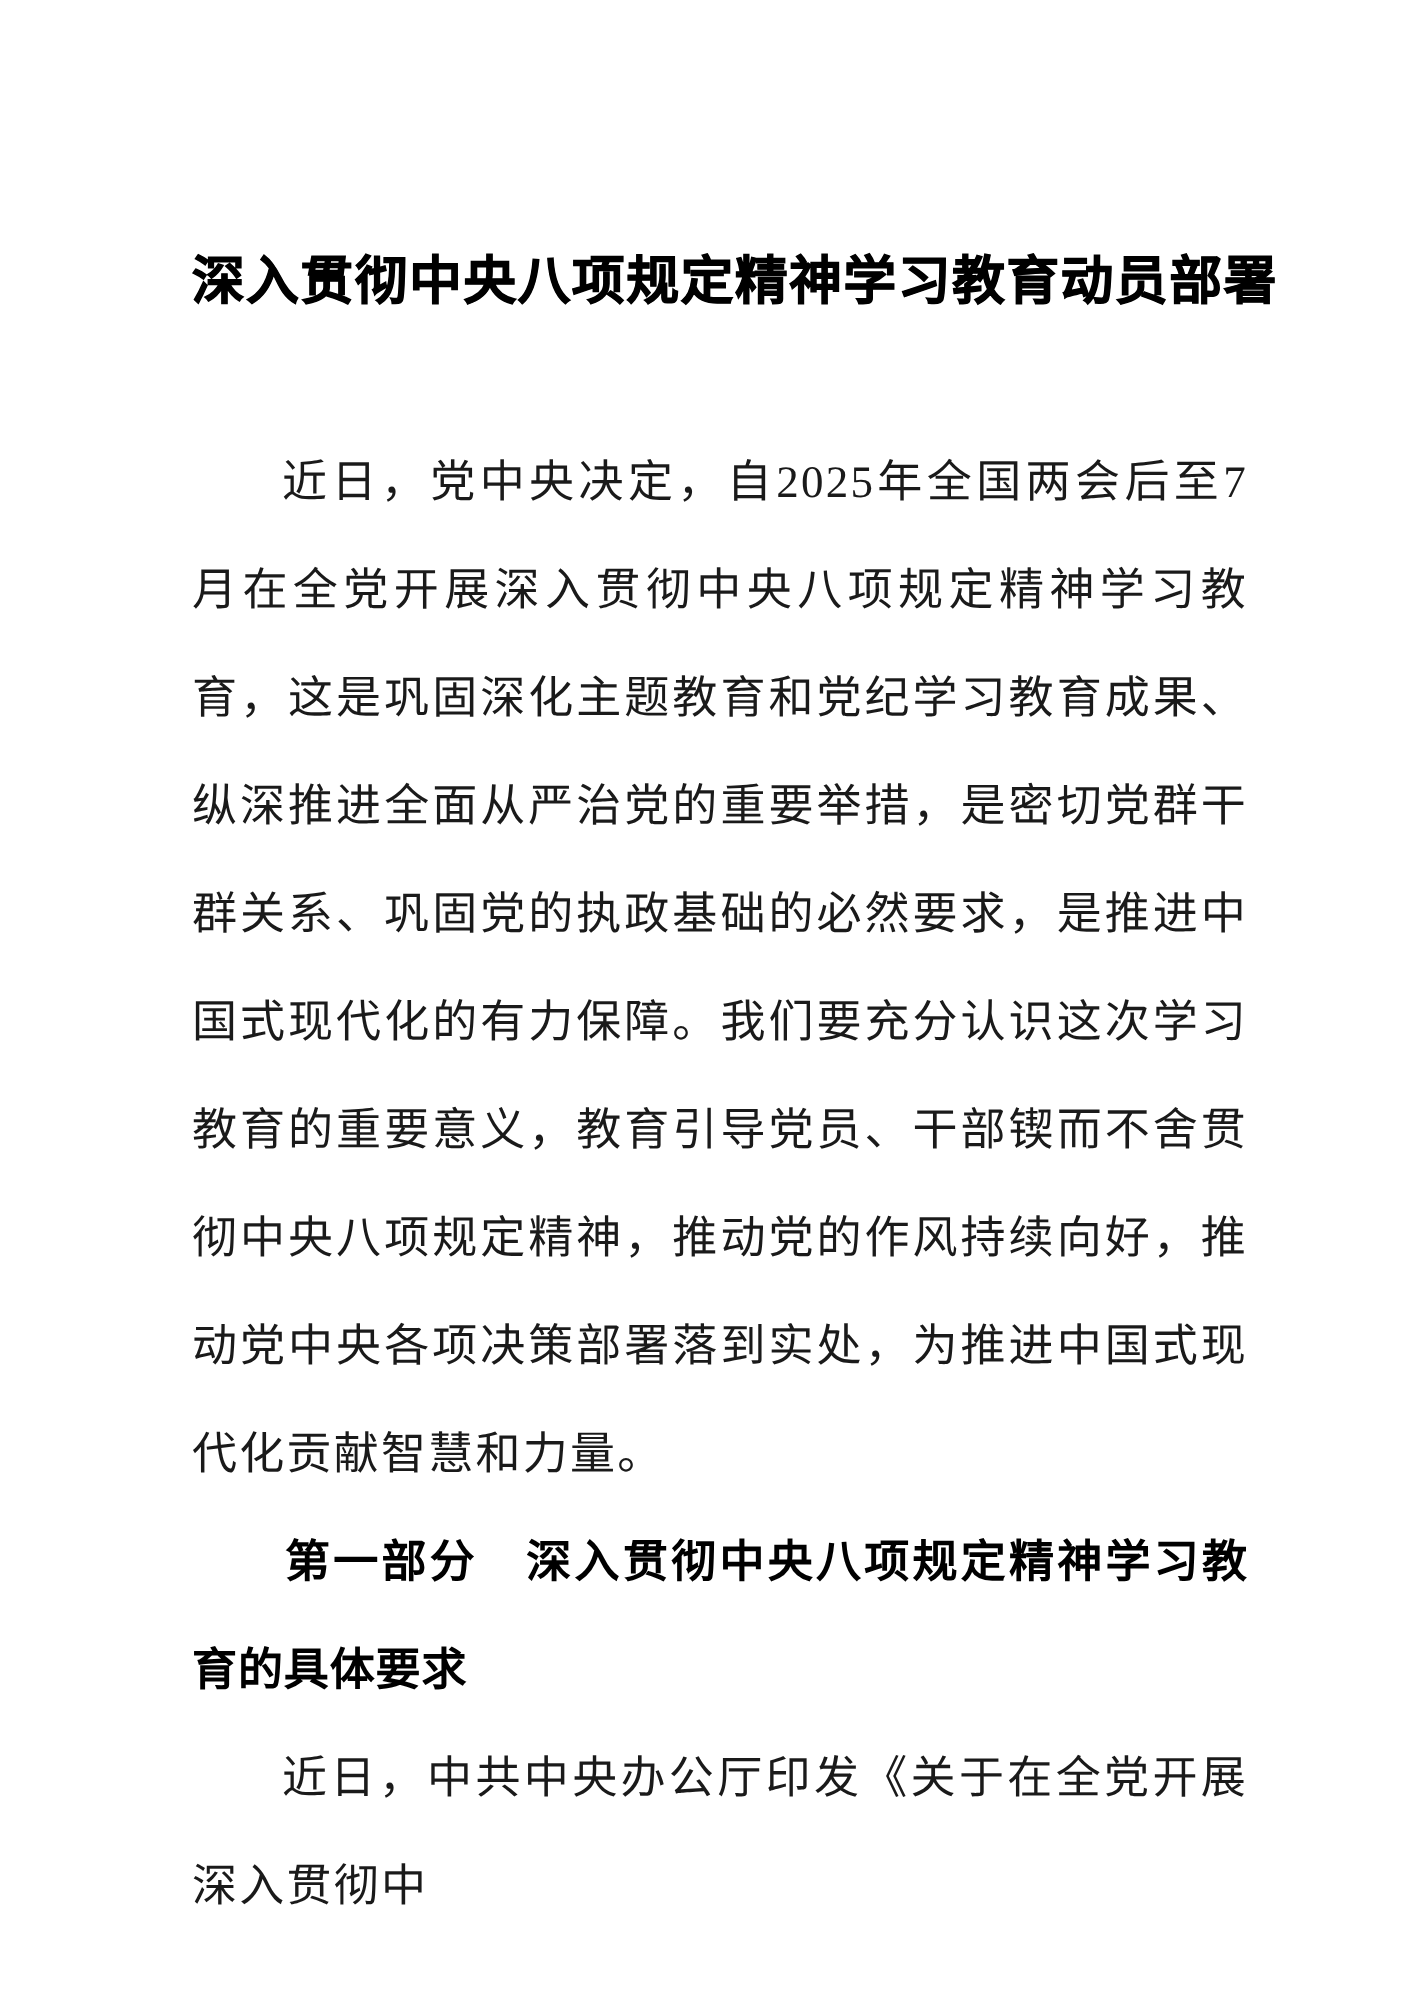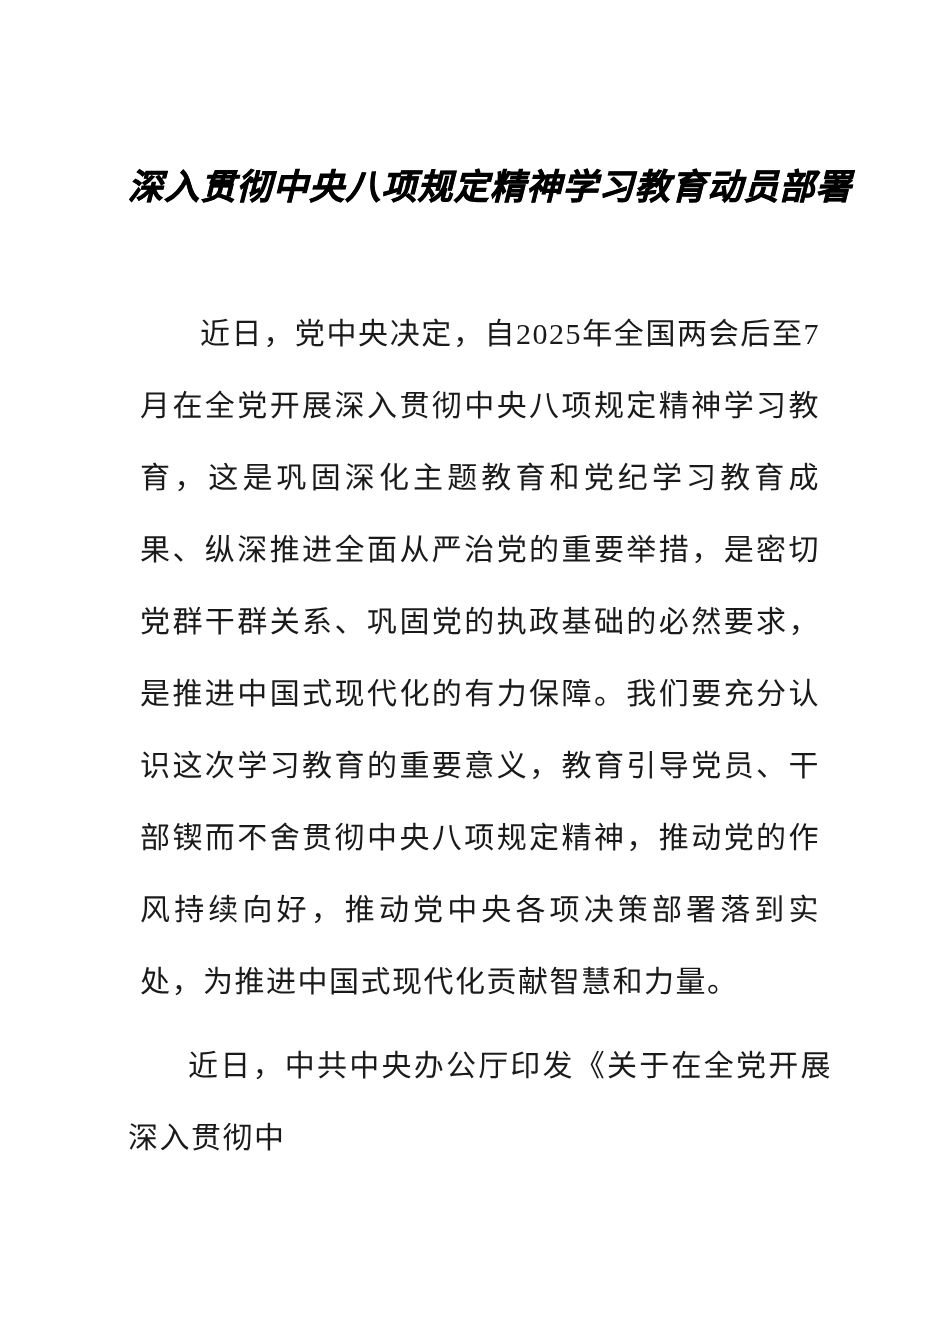--- a/index.html
+++ b/index.html
@@ -43,26 +43,25 @@
     display: block;
     white-space: nowrap;
   }
   .doc-title .tline-1 {
     
     letter-spacing: 1.2px;
   }
 
   .title-block {
     padding-top: 152px;
-    font-style: italic;
   }
 
   
   .body-p {
-    margin: 12px;
+    margin: 0;
     padding: 0;
     font-family: "Liberation Serif", "DejaVu Serif", serif;
     font-size: 30px;
     line-height: 72px;
     color: #1a1a1a;
     text-align: justify;
     text-justify: inter-ideograph;
     text-indent: 60px;
     letter-spacing: 1.5px;
     font-weight: 400;
@@ -101,17 +100,18 @@
     <div class="title-block">
       <h1 class="doc-title">
         <span class="tline tline-1">深入贯彻中央八项规定精神学习教育动员部署</span>
       </h1>
     </div>
 
     <div class="gap-after-title"></div>
 
     <p class="body-p">近日，党中央决定，自2025年全国两会后至7月在全党开展深入贯彻中央八项规定精神学习教育，这是巩固深化主题教育和党纪学习教育成果、纵深推进全面从严治党的重要举措，是密切党群干群关系、巩固党的执政基础的必然要求，是推进中国式现代化的有力保障。我们要充分认识这次学习教育的重要意义，教育引导党员、干部锲而不舍贯彻中央八项规定精神，推动党的作风持续向好，推动党中央各项决策部署落到实处，为推进中国式现代化贡献智慧和力量。</p>
 
+    <p class="section-heading">第一部分　深入贯彻中央八项规定精神学习教育的具体要求</p>
 
     <p class="body-p tail-p">近日，中共中央办公厅印发《关于在全党开展深入贯彻中</p>
 
   </div>
 </div>
 
 </body></html>

